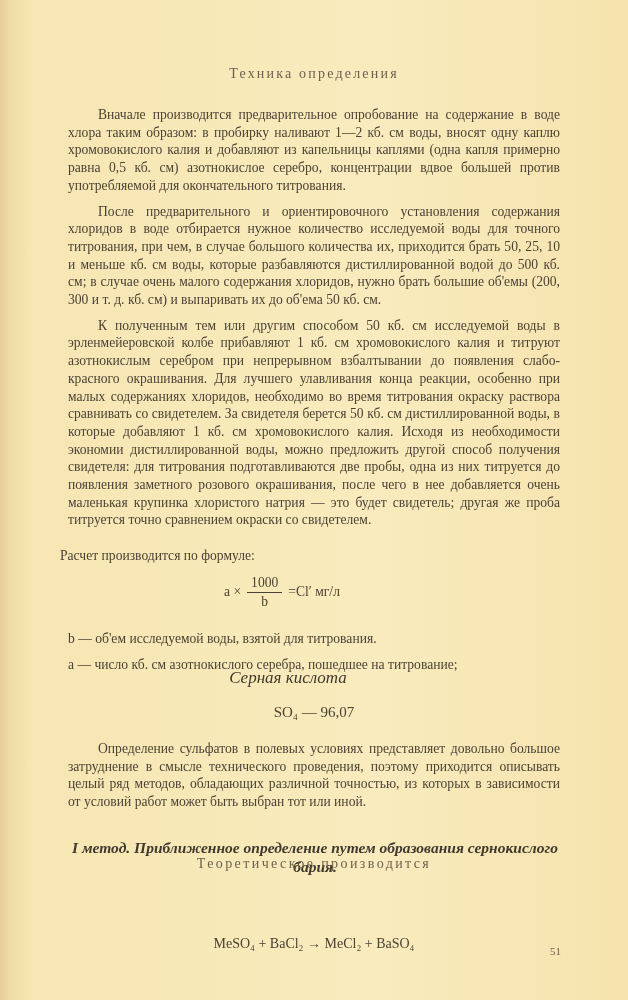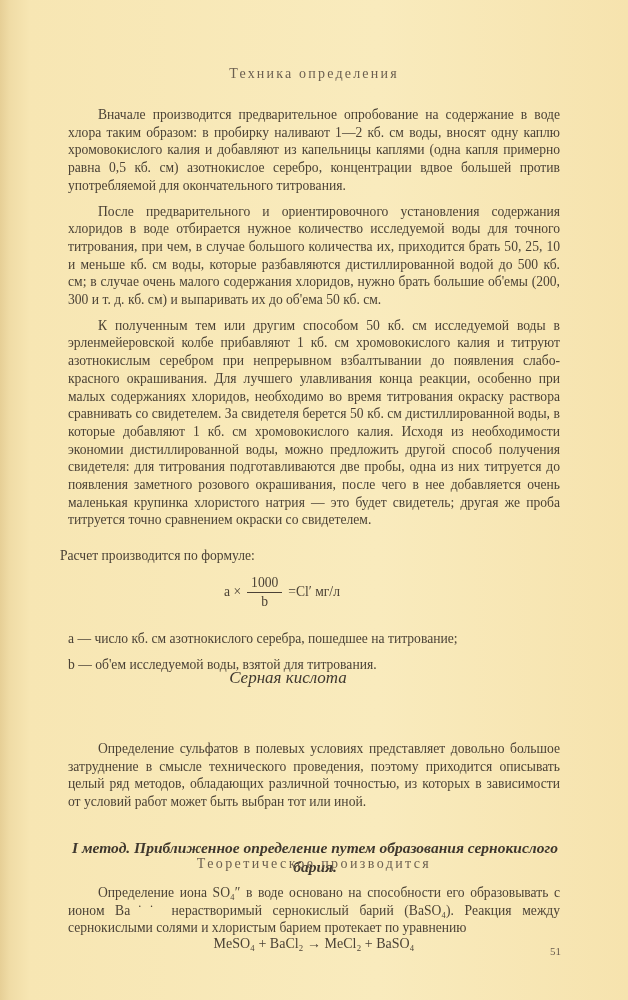--- a/index.html
+++ b/index.html
@@ -66,34 +66,32 @@
   <div class="formula">
     <span>a ×</span>
     <span class="frac">
       <span class="num">1000</span>
       <span class="den">b</span>
     </span>
     <span>=Cl′ мг/л</span>
   </div>
 
   <div class="legend">
+    <p>b — об'ем исследуемой воды, взятой для титрования.</p>
     <p>a — число кб. см азотнокислого серебра, пошедшее на титрование;</p>
-    <p>b — об'ем исследуемой воды, взятой для титрования.</p>
   </div>
 
   <div class="section-title">Серная кислота</div>
+  <div class="so4">SO₄ — 96,07</div>
 
   <div class="col" style="top:732px;">
     <p class="indent">Определение сульфатов в полевых условиях представляет довольно большое затруднение в смысле технического проведения, поэтому приходится описывать целый ряд методов, обладающих различной точностью, из которых в зависимости от условий работ может быть выбран тот или иной.</p>
   </div>
 
   <div class="method">I метод. Приближенное определение путем образования сернокислого бария.</div>
 
   <div class="subheading subhead">Теоретическое производится</div>
 
-  <div class="col" style="top:876px;">
-    <p class="indent">Определение иона SO₄″ в воде основано на способности его образовывать с ионом Ba˙˙ нерастворимый сернокислый барий (BaSO₄). Реакция между сернокислыми солями и хлористым барием протекает по уравнению</p>
-  </div>
 
   <div class="equation">MeSO₄ + BaCl₂ → MeCl₂ + BaSO₄</div>
 
   <div class="page-number">51</div>
 </div>
 
 </body></html>

